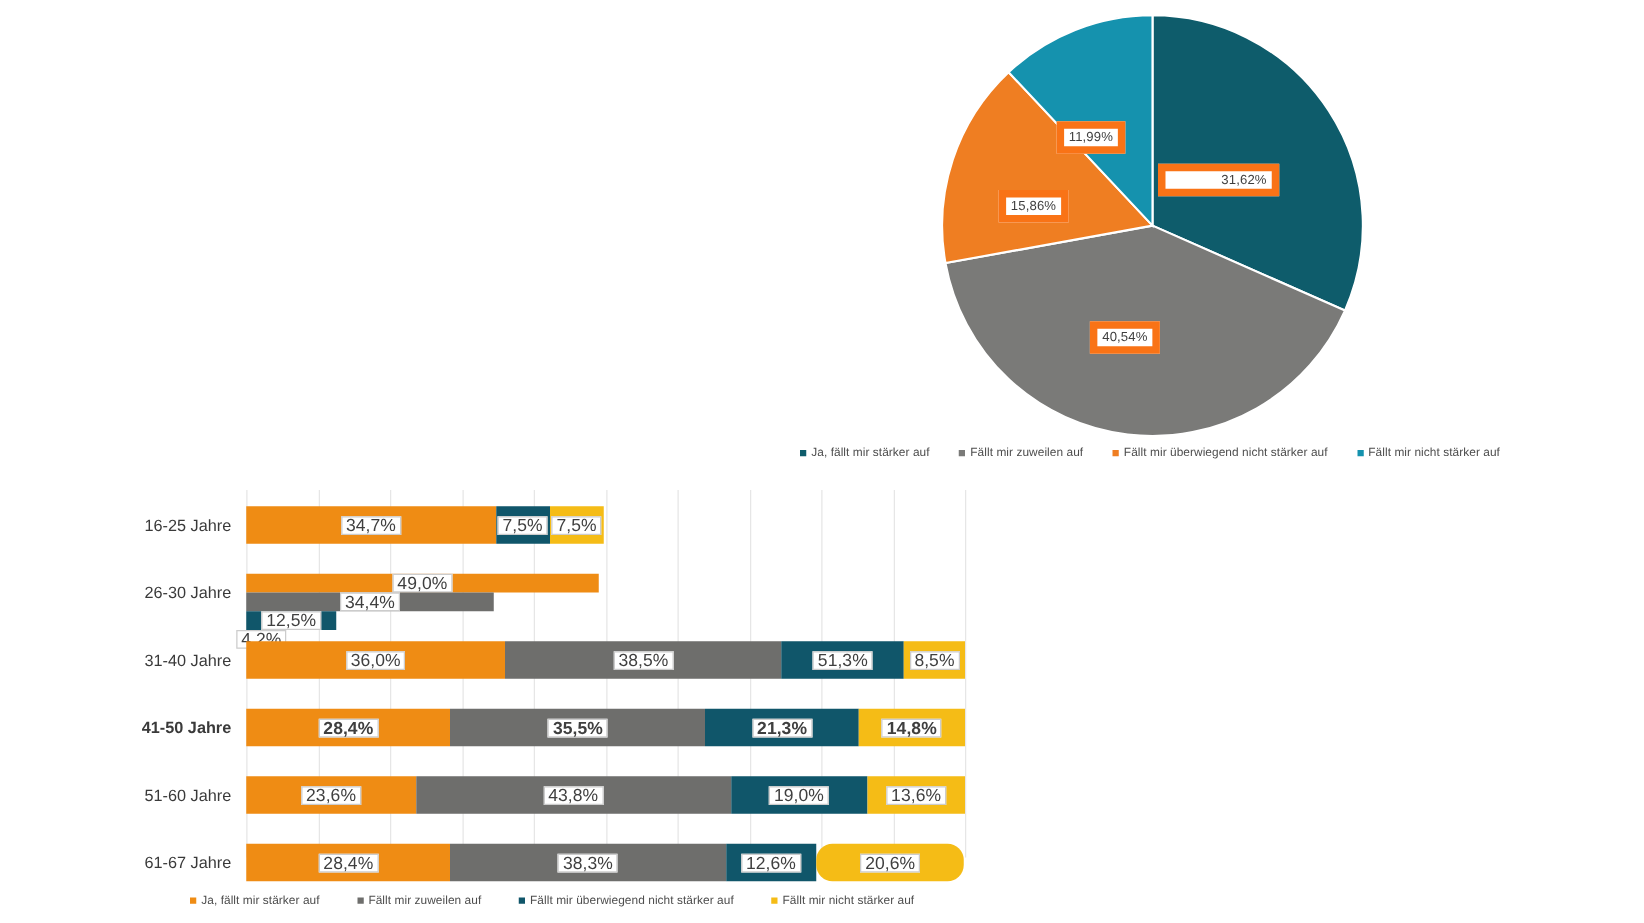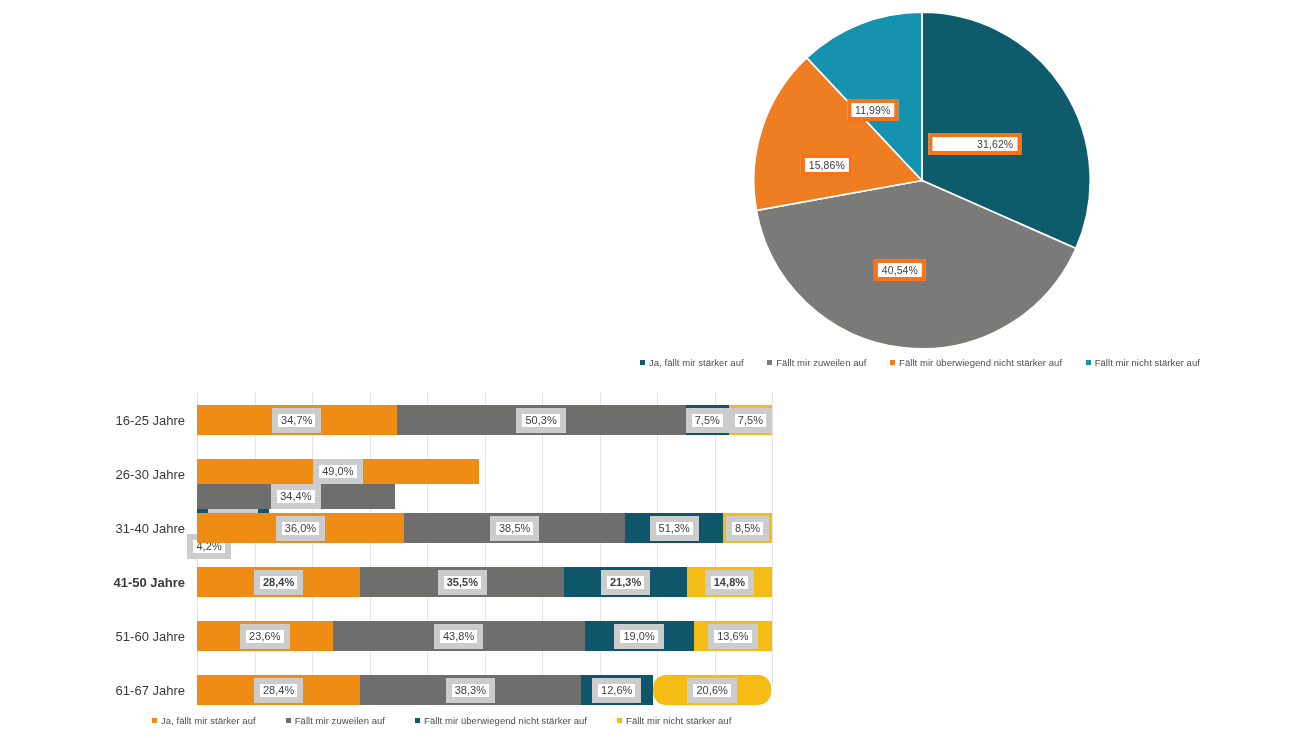--- a/index.html
+++ b/index.html
@@ -27,21 +27,21 @@
   #pie-svg-wrap {
     position: absolute;
     left: 112px;
     top: 8px;
     width: 340px;
     height: 345px;
   }
   .pie-label {
     position: absolute;
     background: #ffffff;
-    border: 4px solid #f97316;
+    border: 6px solid #f97316;
     font-size: 10.5px;
     line-height: 12px;
     padding: 1px 4px 1px 4px;
     color: #3f3f3f;
     white-space: nowrap;
     transform: translate(-50%, -50%);
     letter-spacing: 0.1px;
   }
 
   
@@ -115,22 +115,22 @@
   }
   .bar-seg {
     height: 100%;
     position: relative;
     display: flex;
     align-items: center;
     justify-content: center;
   }
   .bar-seg-label {
     background: #ffffff;
-    border: 6px solid #14532d;
-    font-size: 11px;
+    border: 1px solid #14532d;
+    font-size: 14px;
     line-height: 11px;
     padding: 1px 3px;
     color: #3f3f3f;
     white-space: nowrap;
     letter-spacing: 0.05px;
   }
   .cat-label {
     position: absolute;
     right: 100%;
     margin-right: 12px;
@@ -195,23 +195,20 @@
         <div class="gridline" style="left: 80%; background: rgb(230, 230, 230);"></div>
         <div class="gridline" style="left: 90%; background: rgb(230, 230, 230);"></div>
         <div class="gridline" style="left: 100%; background: rgb(230, 230, 230);"></div>
       </div>
     <div id="bar-rows">
         <div class="bar-row" style="top: 13px;">
           <div class="cat-label">16-25 Jahre</div>
           <div class="bar-seg" style="width: 34.7%; background: rgb(239, 140, 20);">
             <span class="bar-seg-label" style="border-color: rgb(204, 204, 204);">34,7%</span>
           </div>
-          <div class="bar-seg" style="width: 50.3%; background: rgb(110, 110, 108);">
-            <span class="bar-seg-label" style="border-color: rgb(204, 204, 204);">50,3%</span>
-          </div>
           <div class="bar-seg" style="width: 7.5%; background: rgb(16, 86, 106);">
             <span class="bar-seg-label" style="border-color: rgb(204, 204, 204);">7,5%</span>
           </div>
           <div class="bar-seg" style="width: 7.5%; background: rgb(245, 188, 22);">
             <span class="bar-seg-label" style="border-color: rgb(204, 204, 204);">7,5%</span>
           </div>
         </div>
         <div class="bar-row" style="top: 67px; flex-direction: column;">
           <div class="cat-label">26-30 Jahre</div>
           <div class="bar-seg" style="width: 49%; background: rgb(239, 140, 20);">

